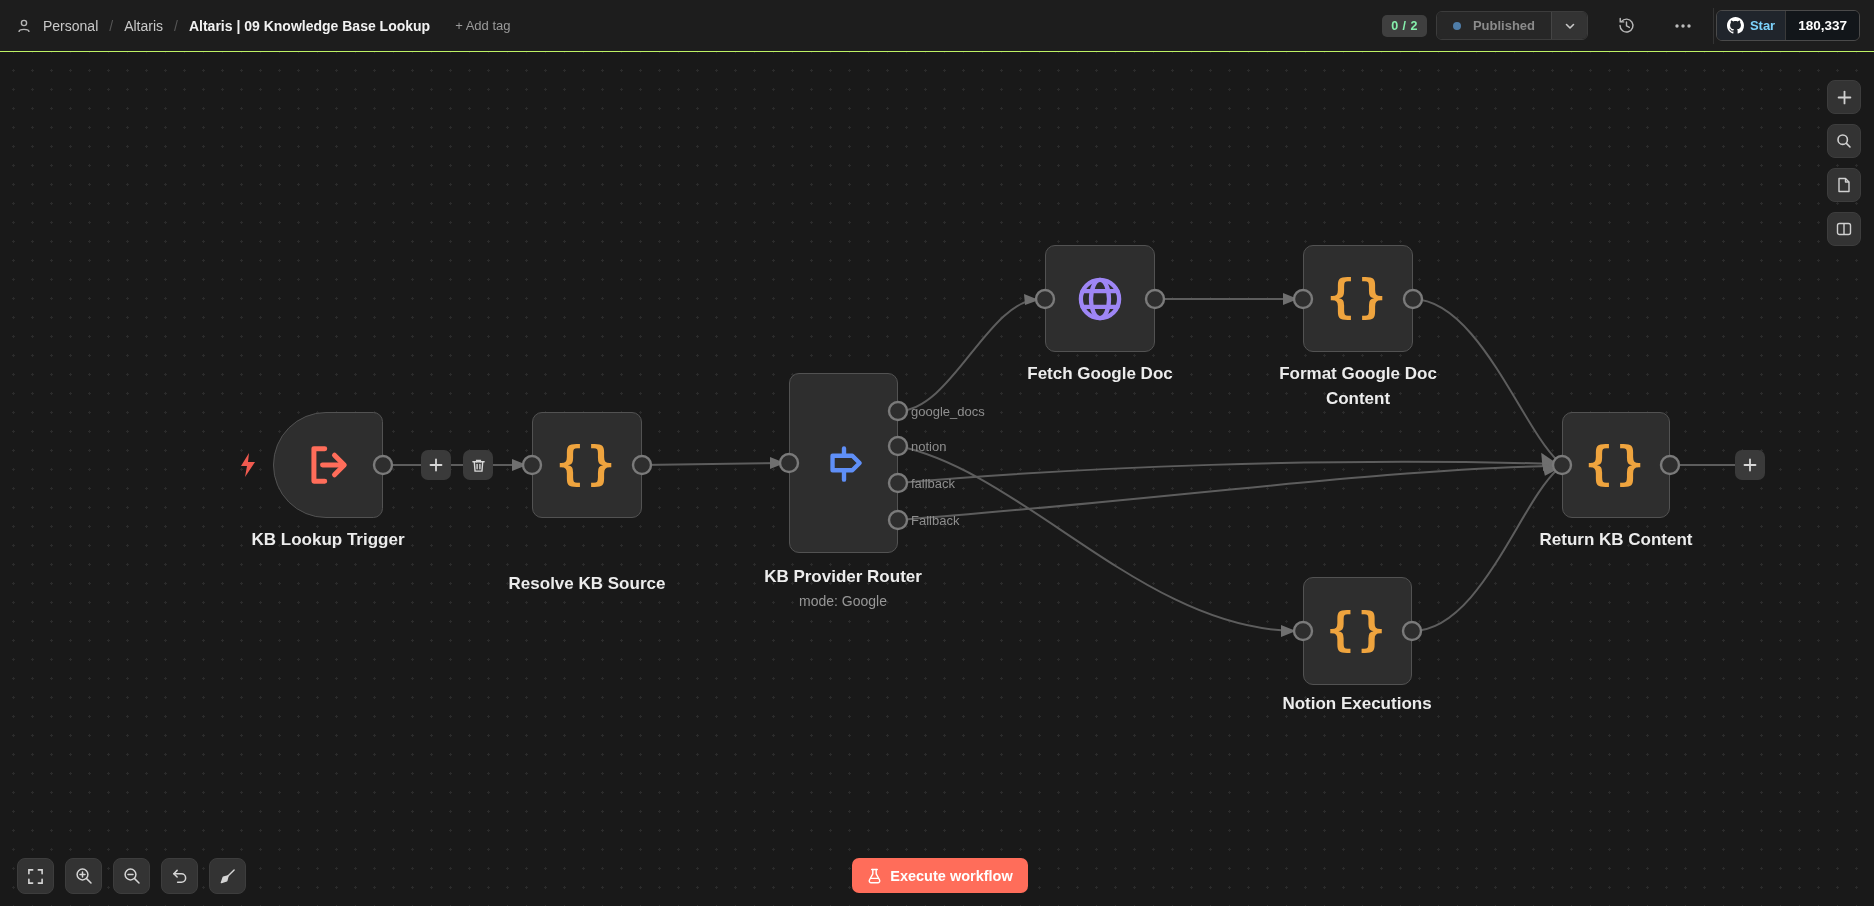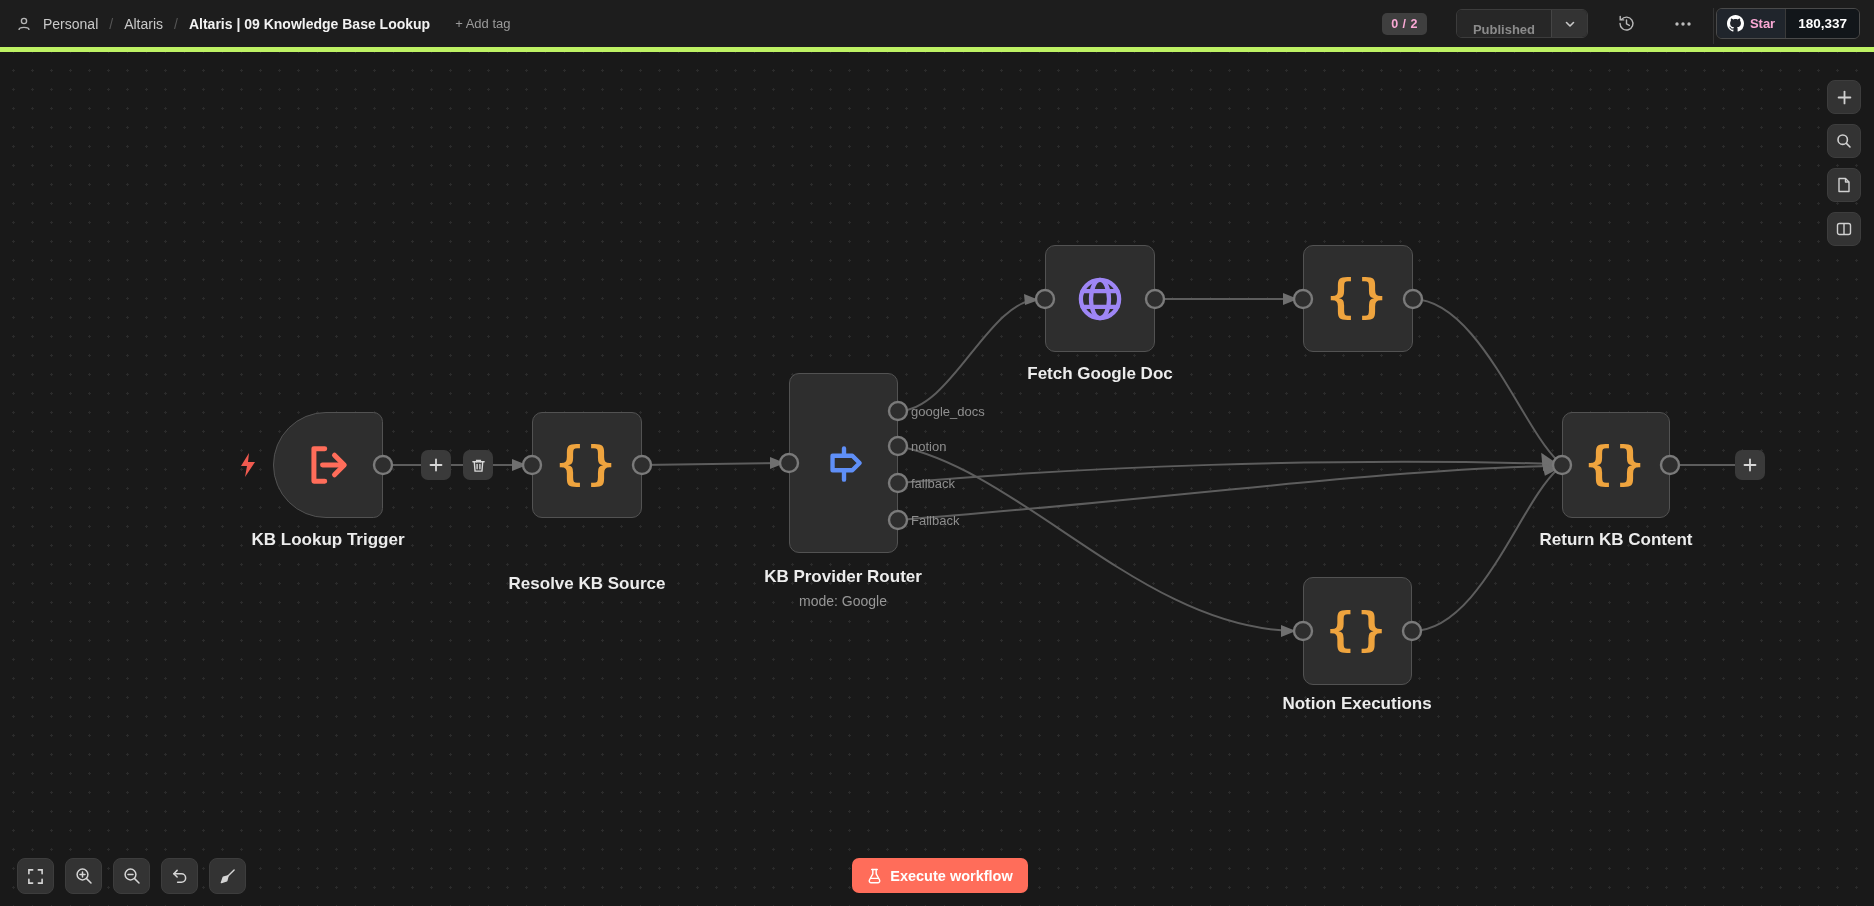--- a/index.html
+++ b/index.html
@@ -14,46 +14,46 @@
     background-image:radial-gradient(circle,#2b2b2b 1.2px, transparent 1.3px);
     background-size:19px 19px; background-position:4px 4px;
   }
   svg.layer { position:absolute; inset:0; pointer-events:none; }
   .edges { z-index:1; }
   .portslayer { z-index:5; }
 
   
   #topbar {
     position:absolute; top:0; left:0; width:1874px; height:52px;
-    background:#1d1d1d; border-bottom:5px solid #bef264; z-index:20;
+    background:#1d1d1d; border-bottom:1px solid #bef264; z-index:20;
     display:flex; align-items:center;
   }
   .crumbs { display:flex; align-items:center; gap:11px; margin-left:16px; }
   .crumb { color:#c9c9c9; font-size:14px; }
   .crumb-sep { color:#565656; font-size:14px; }
   .crumb-title { color:#f2f2f2; font-weight:700; font-size:14px; }
   .addtag { color:#9a9a9a; font-size:13px; margin-left:14px; cursor:pointer; }
   .issues-badge {
-    position:absolute; right:447px; background:#3f3f3f; color:#f9a8d4; font-size:12.5px;
+    position:absolute; right:447px; background:#3f3f3f; color:#86efac; font-size:12.5px;
     font-weight:700; border-radius:5px; padding:4px 9px; letter-spacing:.5px;
   }
   .pub-group { position:absolute; right:286px; display:flex; height:29px; border-radius:6px; overflow:hidden; border:1px solid #3c3c3c; }
-  .pub-main { background:#272727; color:#8b8b8b; font-size:13px; font-weight:700; display:flex; align-items:center; gap:12px; padding:0 16px; cursor:pointer;flex-direction:column; }
+  .pub-main { background:#272727; color:#8b8b8b; font-size:13px; font-weight:700; display:flex; align-items:center; gap:12px; padding:0 16px; cursor:pointer; }
   .pub-dot { width:8px; height:8px; border-radius:50%; background:#4f7da8; }
   .pub-chev { background:#333333; width:36px; display:flex; align-items:center; justify-content:center; border-left:1px solid #454545; cursor:pointer; }
   .icon-btn-flat { background:none; border:none; cursor:pointer; display:flex; align-items:center; justify-content:center; }
   .tb-clock { position:absolute; right:238px; }
   .tb-more { position:absolute; right:182px; }
   .tb-divider { position:absolute; right:160px; top:8px; height:36px; width:1px; background:#333; }
   .gh {
     position:absolute; right:14px; display:flex; height:31px; border:1px solid #4a4a4a;
     border-radius:6px; overflow:hidden; cursor:pointer;
   }
   .gh-left { background:#20252c; display:flex; align-items:center; gap:6px; padding:0 10px; }
-  .gh-star-label { color:#f9a8d4; font-weight:700; font-size:13px; }
+  .gh-star-label { color:#7dd3fc; font-weight:700; font-size:13px; }
   .gh-count { background:#12161a; color:#fff; font-weight:700; font-size:13.5px; display:flex; align-items:center; padding:0 12px; border-left:1px solid #3a3a3a; }
 
   
   #tabs {
     position:absolute; left:818px; top:44px; z-index:21;
     background:#2d2d2d; border-radius:8px; padding:3px; display:flex; gap:2px; align-items:center;
   }
   .tab { font-size:13px; color:#a3a3a3; padding:6px 15px; border-radius:6px; cursor:pointer; white-space:nowrap; }
   .tab.active { background:#151515; color:#f5f5f5; font-weight:700; }
 
@@ -156,20 +156,21 @@
 
   <svg class="bolt" style="left:238px; top:452px;" width="20" height="26" viewBox="0 0 20 26">
     <path d="M11 1 L3 14 H9 L7 25 L17 10 H10 Z" fill="#f05a4f"></path>
   </svg>
 
   <div class="node-label" style="left:218px; top:528px; width:220px;">KB Lookup Trigger</div>
   <div class="node-label" style="left:477px; top:528px; width:220px;margin-top:44px;">Resolve KB Source</div>
   <div class="node-label" style="left:733px; top:565px; width:220px;">KB Provider Router</div>
   <div class="node-sub" style="left:733px; top:593px; width:220px;">mode: Google</div>
   <div class="node-label" style="left:990px; top:362px; width:220px;">Fetch Google Doc</div>
+  <div class="node-label" style="left:1253px; top:362px; width:210px;">Format Google Doc Content</div>
   <div class="node-label" style="left:1247px; top:692px; width:220px;">Notion Executions</div>
   <div class="node-label" style="left:1506px; top:528px; width:220px;">Return KB Content</div>
 
   <div class="port-label" style="left:911px; top:404px;">google_docs</div>
   <div class="port-label" style="left:911px; top:439px;">notion</div>
   <div class="port-label" style="left:911px; top:476px;">fallback</div>
   <div class="port-label" style="left:911px; top:513px;">Fallback</div>
 
   <button class="mini-btn" style="left:421px; top:450px;">
     <svg width="14" height="14" viewBox="0 0 14 14">

